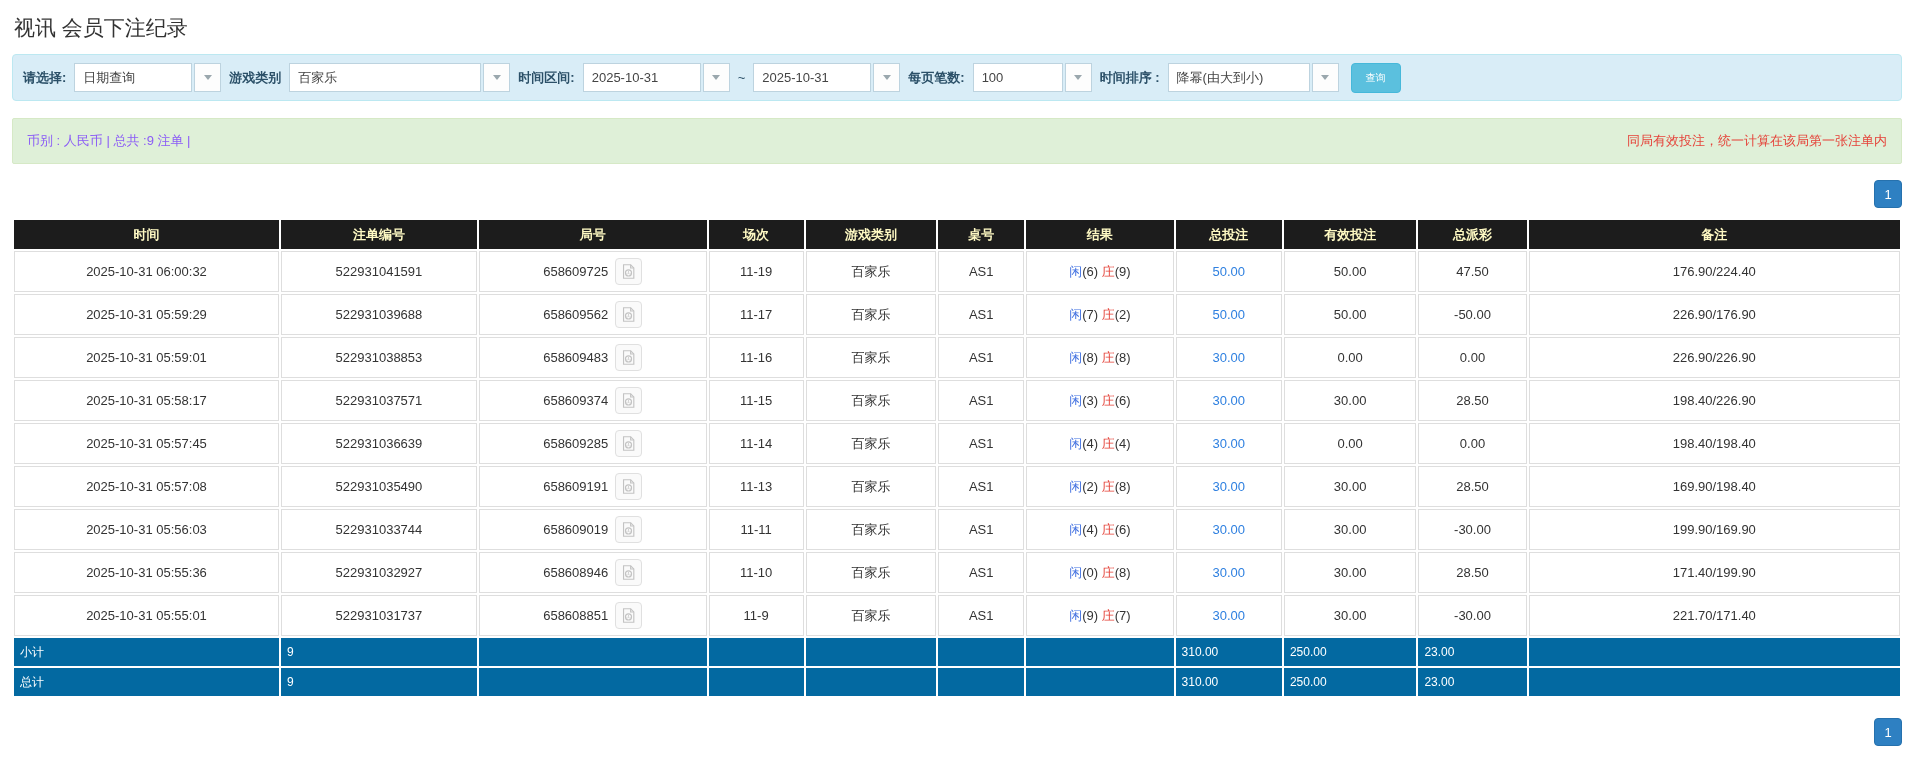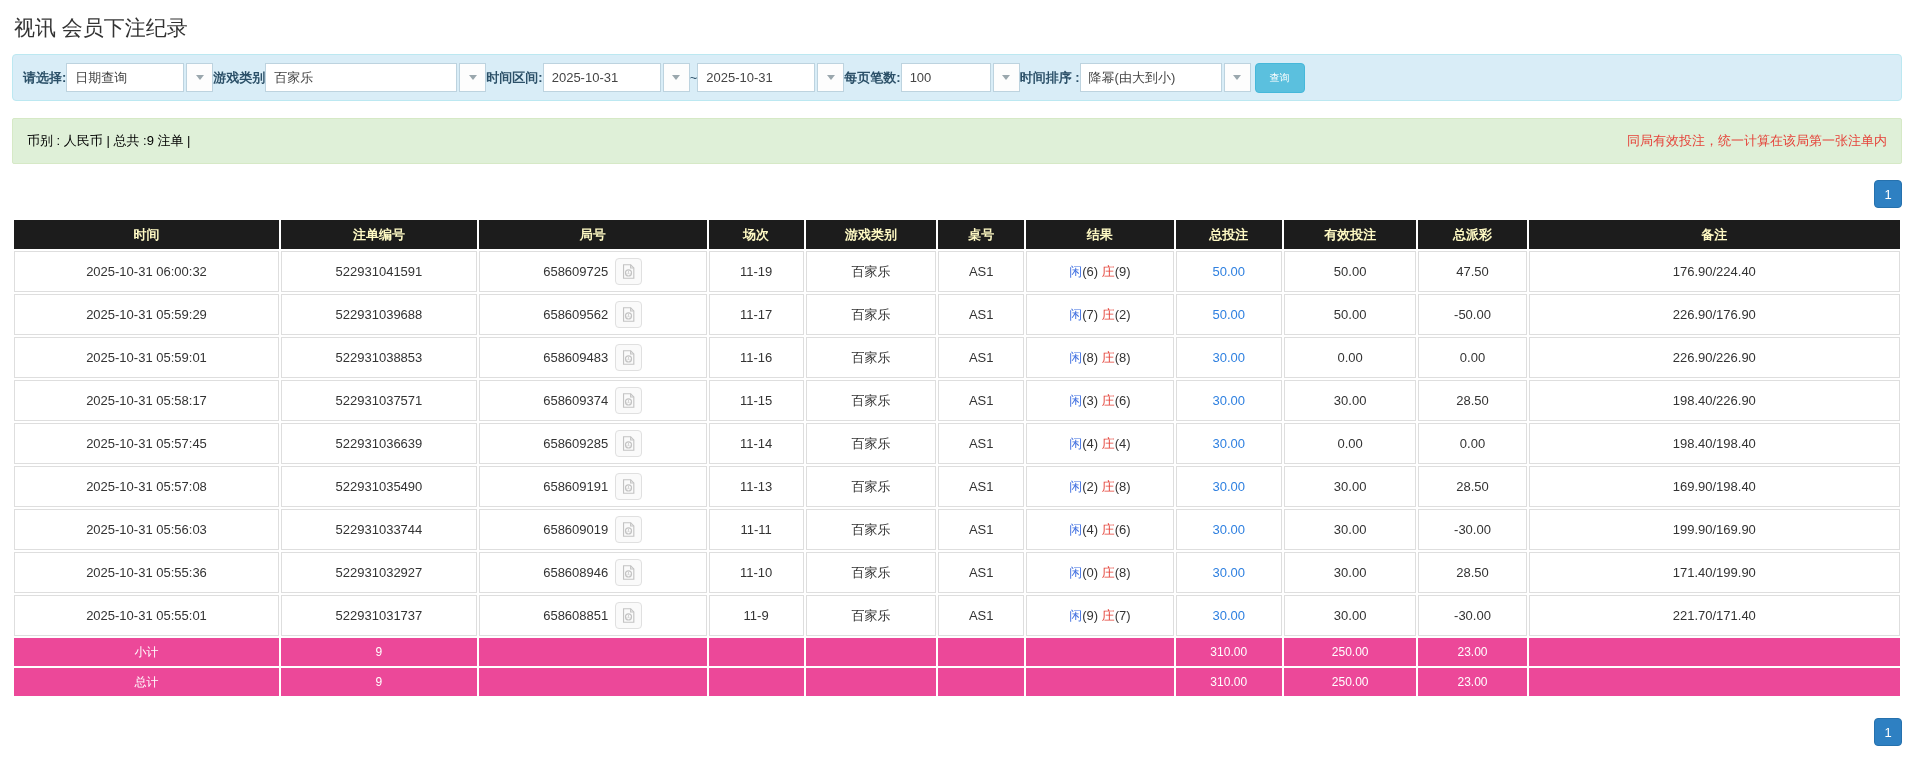--- a/index.html
+++ b/index.html
@@ -7,21 +7,21 @@
   body {
     width: 1914px; height: 782px; overflow: hidden;
     font-family: "Liberation Sans", "DejaVu Sans", sans-serif;
     color: #333; padding: 10px 12px;
   }
   
   .page-title { font-size: 21px; font-weight: 400; color: #333; padding: 4px 2px 12px 2px; }
   
   .filter-bar {
     background: #d9edf7; border: 1px solid #bce8f1; border-radius: 4px;
-    height: 47px; display: flex; align-items: center; 
+    height: 47px; display: flex; align-items: center; gap: 8px;
     padding: 0 10px; margin-bottom: 17px; white-space: nowrap;
   }
   .filter-label { font-size: 13px; font-weight: bold; color: #2b5068; }
   .combo { display: inline-flex; align-items: stretch; height: 29px; }
   .combo-text {
     background: #fff; border: 1px solid #bdd3df; font-size: 13px; color: #444;
     padding: 0 8px; display: flex; align-items: center; justify-content: flex-start;
   }
   .combo-arrow {
     width: 27px; margin-left: 2px; background: #fdfdfd; border: 1px solid #bdd3df;
@@ -35,21 +35,21 @@
   .search-btn {
     background: #5bc0de; color: #fff; border: 1px solid #46b8da; border-radius: 4px;
     font-size: 10px; height: 30px; padding: 0 14px; cursor: pointer; margin-left: 4px;
   }
   
   .info-bar {
     background: #dff0d8; border: 1px solid #d6e9c6; border-radius: 2px;
     height: 46px; display: flex; align-items: center; justify-content: space-between;
     padding: 0 14px; margin-bottom: 16px; font-size: 13px;
   }
-  .info-left { color: #000000; text-align: right; }
+  .info-left { color: #8b5cf6; text-align: right; }
   .info-right { color: #e5433a; }
   
   .pager { display: flex; justify-content: flex-end; }
   .pager-top { margin-bottom: 10px; }
   .pager-bottom { margin-top: 20px; }
   .page-btn {
     min-width: 28px; height: 28px; background: #2e80c2; border: 1px solid #2671ad;
     color: #fff; font-size: 13px; border-radius: 4px; cursor: pointer;
     display: flex; align-items: center; justify-content: center;
   }
@@ -58,22 +58,22 @@
   table.records thead th {
     background: #1c1c1c; color: #fef9c3; font-size: 13px; font-weight: bold;
     height: 29px; text-align: center; padding: 0 4px;
   }
   table.records tbody.data td {
     background: #fff; border: 1px solid #dedede; height: 41px;
     font-size: 13px; text-align: center; padding: 0 6px; color: #333;
     overflow: hidden;
   }
   table.records tbody.summary td {
-    background: #ec4899; color: #fff; font-size: 12px; height: 28px;
-    text-align: center; border: none; padding: 0 6px;
+    background: #0369a1; color: #fff; font-size: 12px; height: 28px;
+    text-align: left; border: none; padding: 0 6px;
   }
   .amount-link { color: #2f80e0; text-decoration: none; cursor: pointer; }
   .payout.neg { color: #e5433a; }
   .result-player { color: #3f6fe0; }
   .result-banker { color: #e5433a; }
   .result-num { color: #333; }
   .video-btn {
     display: inline-flex; align-items: center; justify-content: center;
     width: 27px; height: 27px; background: #fafafa; border: 1px solid #e0e0e0;
     border-radius: 4px; margin-left: 7px; vertical-align: middle; cursor: pointer;

